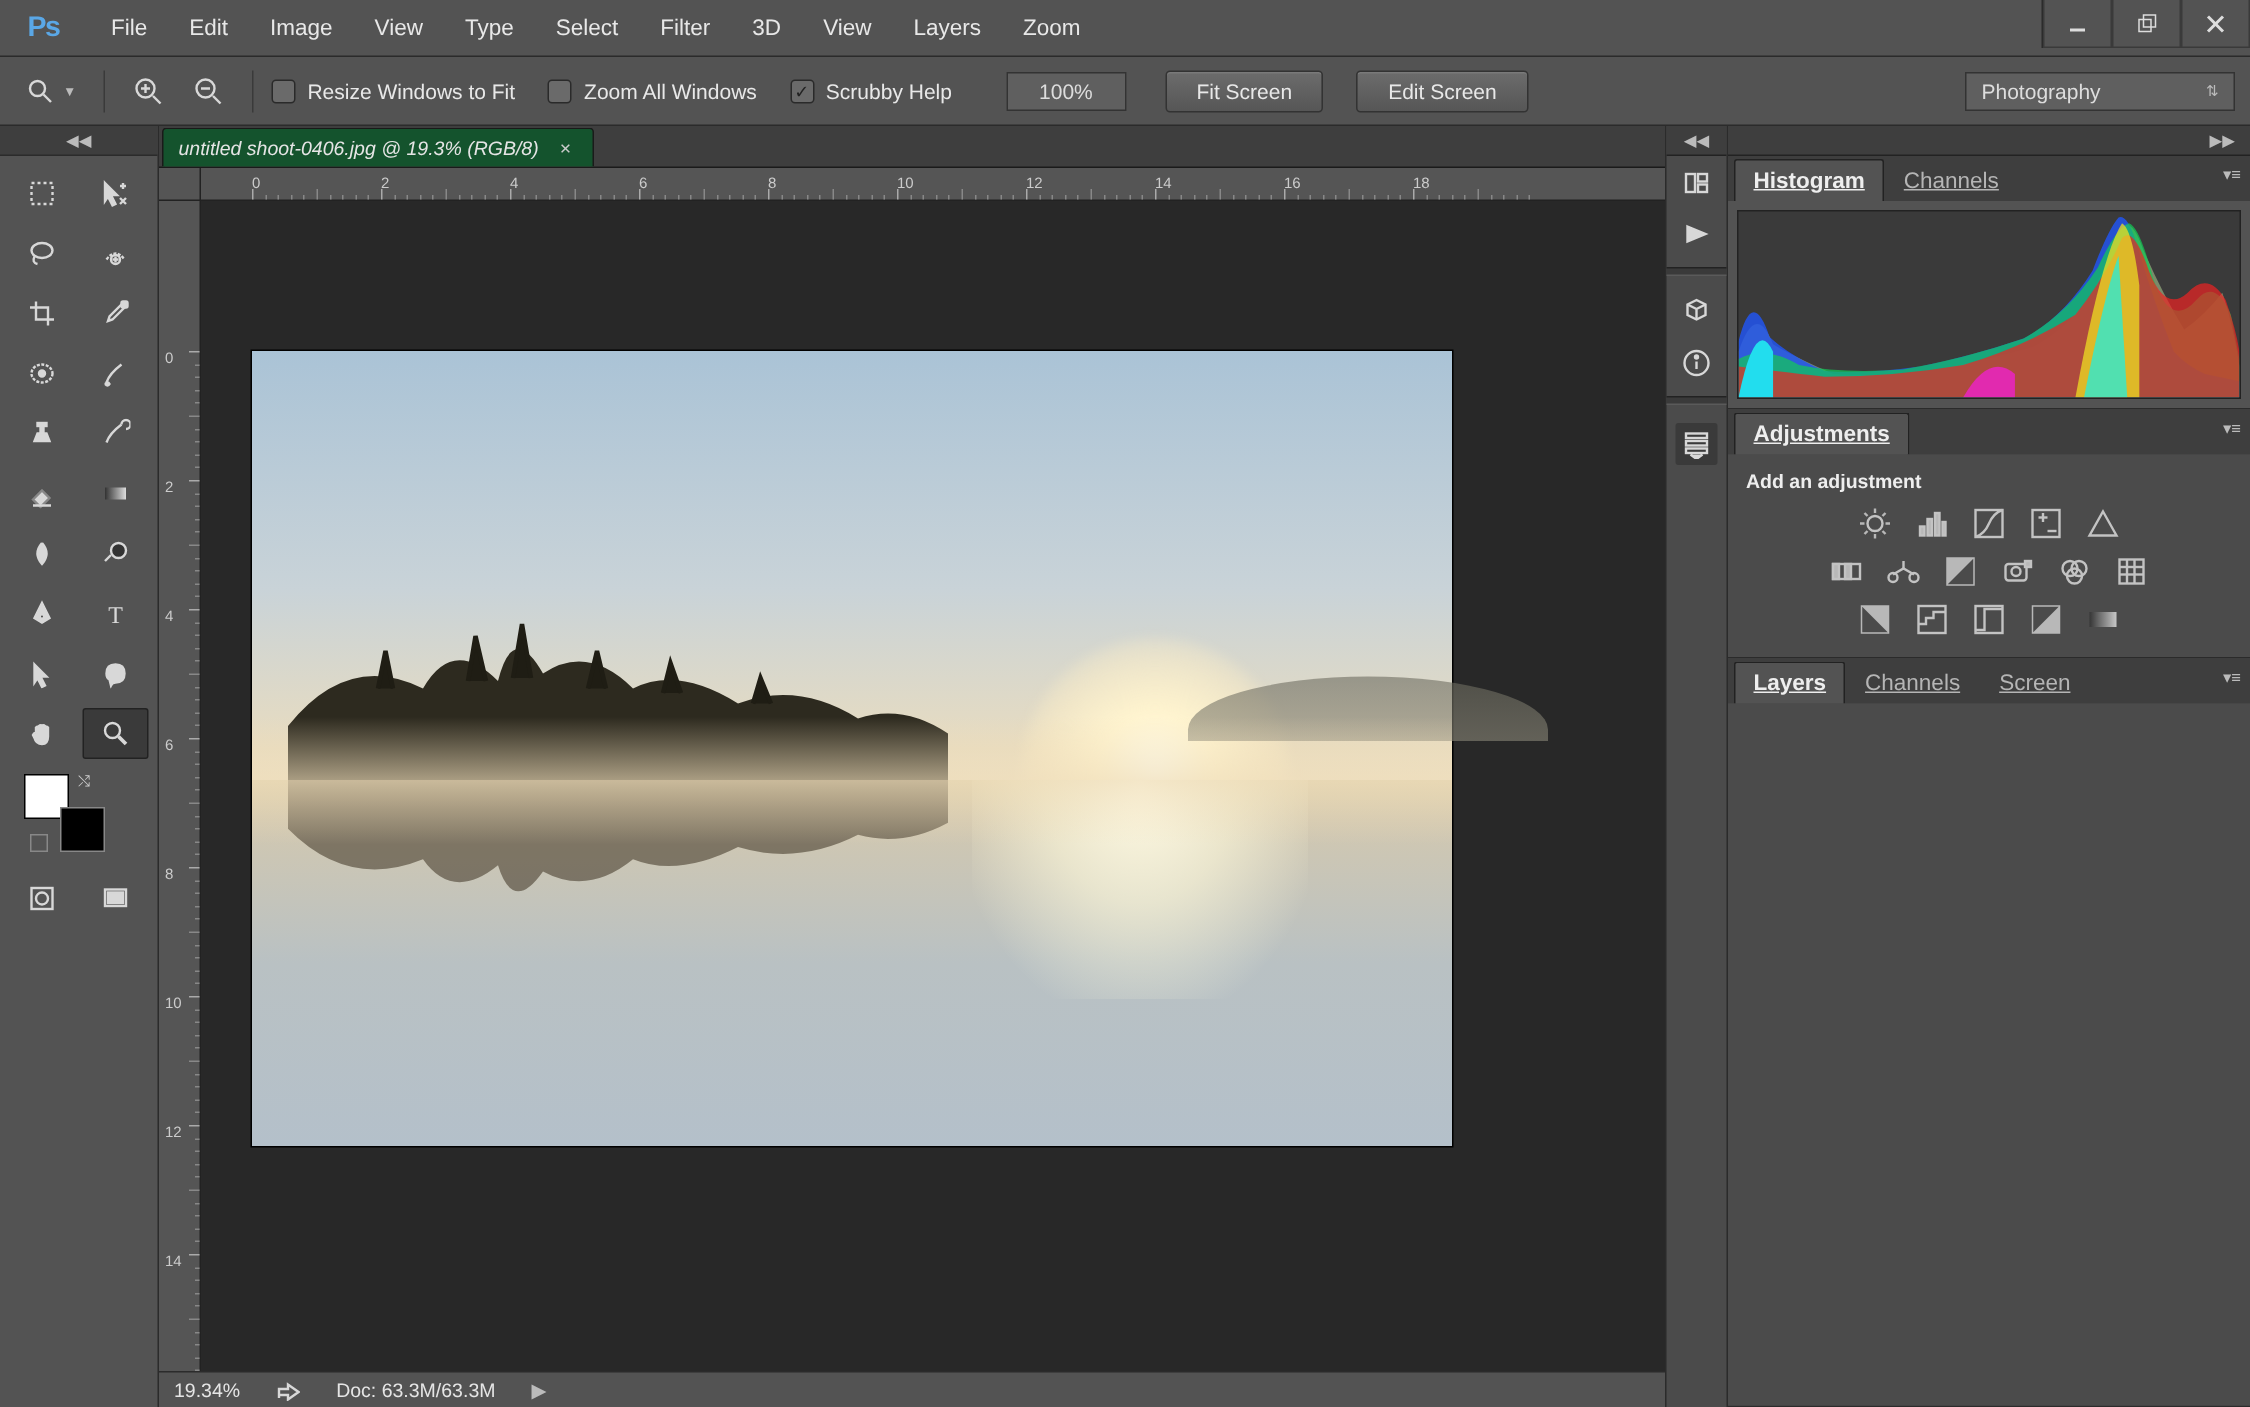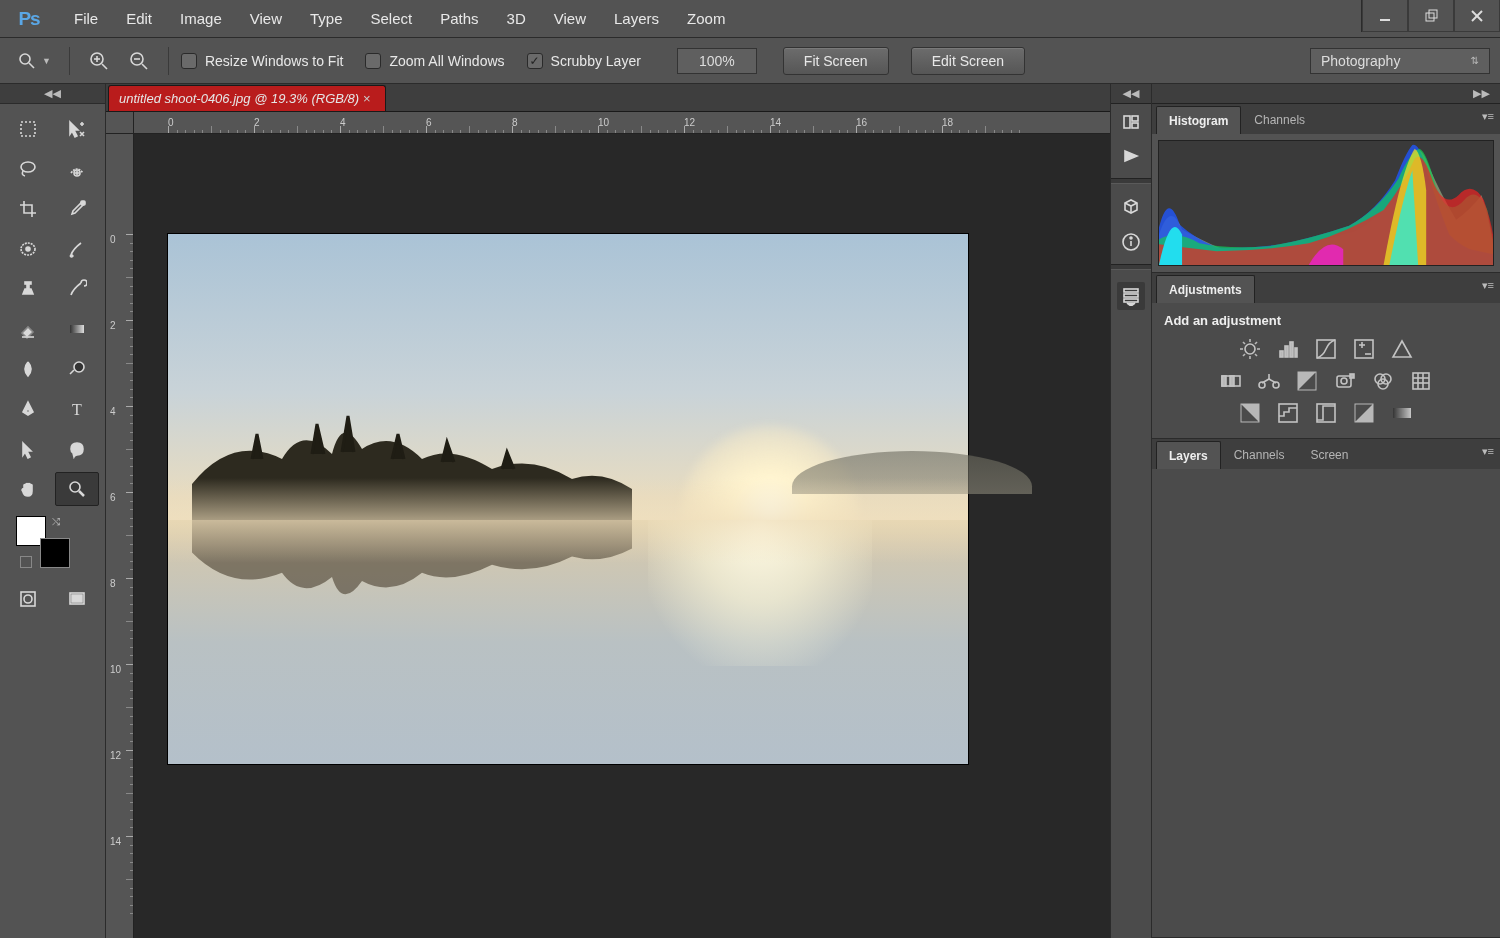--- a/index.html
+++ b/index.html
@@ -39,21 +39,21 @@
 .tool-colors { grid-column:1/3; display:flex; align-items:center; padding:6px 4px; gap:4px; position:relative; height:64px;}
 .swatch-fg { width:30px; height:30px; background:#fff; border:1px solid #000; position:absolute; left:10px; top:4px;}
 .swatch-bg { width:30px; height:30px; background:#000; border:1px solid #888; position:absolute; left:34px; top:26px;}
 .mini-swap { position:absolute; left:46px; top:4px; font-size:10px; color:#ccc;}
 .mini-default { position:absolute; left:14px; top:44px; width:12px;height:12px; border:1px solid #888;}
 .tool-span2{grid-column:1/3; display:flex; gap:4px; justify-content:space-around;}
 
 
 .doc-col { flex:1; display:flex; flex-direction:column; background:#282828; min-width:0;}
 .tab-strip { height:28px; background:#3e3e3e; display:flex; align-items:flex-end; padding-left:2px; border-bottom:1px solid #1a1a1a;}
-.doc-tab { height:26px; background:#b91c1c; padding:0 10px; display:flex; align-items:center; border:1px solid #1a1a1a; border-bottom:none; border-top-left-radius:3px; border-top-right-radius:3px; font-size:13px; font-style:italic; color:#e5e5e5;}
+.doc-tab { height:26px; background:#14532d; padding:0 10px; display:flex; align-items:center; gap:10px; border:1px solid #1a1a1a; border-bottom:none; border-top-left-radius:3px; border-top-right-radius:3px; font-size:13px; font-style:italic; color:#e5e5e5;}
 .doc-tab .tab-x { font-style:normal; color:#ccc; padding:0 4px;}
 .doc-body { flex:1; position:relative; display:flex; overflow:hidden;}
 .ruler-corner{width:28px;height:22px;background:#555;border-right:1px solid #222;border-bottom:1px solid #222;}
 .ruler-h{height:22px;background:#555;position:relative;border-bottom:1px solid #222; flex:1; overflow:hidden;}
 .ruler-v{width:28px;background:#555;position:relative;border-right:1px solid #222; overflow:hidden;}
 .ruler-h .tick,.ruler-v .tick{position:absolute;color:#ccc;font-size:10px;}
 .canvas-wrap{flex:1; background:#282828; overflow:hidden; position:relative;}
 .canvas{position:absolute; left:34px; top:100px; width:800px; height:530px; background:#000; box-shadow:0 0 0 1px #000;}
 .sky{position:absolute;inset:0;background:linear-gradient(#aac3d6 0%, #c9d3d8 30%, #e8dcc0 50%, #f6ecd0 60%);}
 .sun{position:absolute; left:64%; top:36%; width:180px;height:180px; border-radius:50%; background:radial-gradient(circle,#fffef0 0%, #fff4cf 30%, rgba(255,240,200,0.5) 60%, transparent 80%); filter:blur(4px);}
@@ -73,21 +73,21 @@
 .iconstrip .ico-group{display:flex;flex-direction:column;gap:8px;padding:8px 0;}
 .iconstrip .sep{height:6px;background:#3a3a3a;width:100%;margin:4px 0;border-top:1px solid #222;border-bottom:1px solid #5a5a5a;}
 .iconstrip .sel{background:#3a3a3a;border-radius:2px;padding:4px;}
 
 
 .panel-col { width:348px; background:#535353; display:flex; flex-direction:column;}
 .panel-col .collapse-top{height:20px;background:#3e3e3e;border-bottom:1px solid #222;display:flex;align-items:center;justify-content:flex-end;padding-right:10px;font-size:11px;color:#bbb;}
 
 .panel{border-bottom:1px solid #2b2b2b; display:flex; flex-direction:column;}
 .panel .tabbar{height:30px;display:flex;align-items:flex-end; background:#3e3e3e; padding-left:4px; position:relative;}
-.panel .ptab{height:28px;padding:0 12px;display:flex;align-items:center;font-size:12px;color:#b5b5b5;border:1px solid transparent;}
+.panel .ptab{height:28px;padding:0 12px;display:flex;align-items:center;font-size:15px;color:#b5b5b5;border:1px solid transparent;text-decoration:underline;}
 .panel .ptab.active{background:#535353;color:#eee;border:1px solid #222;border-bottom:none;font-weight:600;border-top-left-radius:2px;border-top-right-radius:2px;}
 .panel .menuicon{position:absolute;right:6px;top:6px;color:#bbb;font-size:11px;}
 
 .hist-body{padding:6px; background:#535353;}
 .hist-box{height:126px;background:#3a3a3a;border:1px solid #222;position:relative;overflow:hidden;}
 .adj-body{padding:10px 12px 14px; background:#4b4b4b;}
 .adj-title{font-size:13px;font-weight:600;color:#eee;margin-bottom:10px;}
 .adj-grid{display:flex;flex-direction:column;gap:10px;align-items:center;}
 .adj-row{display:flex;gap:16px;}
 .adj-icon{width:22px;height:22px;display:flex;align-items:center;justify-content:center;opacity:0.85;}
@@ -103,21 +103,21 @@
 <div class="app">
 
   <div class="menubar">
     <div class="ps-logo">Ps</div>
     <div class="menu-item">File</div>
     <div class="menu-item">Edit</div>
     <div class="menu-item">Image</div>
     <div class="menu-item">View</div>
     <div class="menu-item">Type</div>
     <div class="menu-item">Select</div>
-    <div class="menu-item">Paths</div>
+    <div class="menu-item">Filter</div>
     <div class="menu-item">3D</div>
     <div class="menu-item">View</div>
     <div class="menu-item">Layers</div>
     <div class="menu-item">Zoom</div>
     <div class="win-controls">
       <div class="wc wc-box">
           <svg width="14" height="14">
             <line x1="2" y1="11" x2="12" y2="11" stroke-width="2"></line>
           </svg>
         </div>
@@ -172,21 +172,21 @@
         <span>Resize Windows to Fit</span>
       </label>
     <div style="width:10px;"></div>
     <label class="opt-check">
         <span class="chkbox"></span>
         <span>Zoom All Windows</span>
       </label>
     <div style="width:10px;"></div>
     <label class="opt-check">
         <span class="chkbox checked"></span>
-        <span>Scrubby Layer</span>
+        <span>Scrubby Help</span>
       </label>
     <div style="width:24px;"></div>
     <div class="zoom-val">100%</div>
     <div style="width:14px;"></div>
     <div class="pill-btn">Fit Screen</div>
     <div style="width:10px;"></div>
     <div class="pill-btn">Edit Screen</div>
     <div class="workspace-select">
       <span>Photography</span>
       <span style="font-size:10px;color:#bbb;">⇅</span>
@@ -571,20 +571,30 @@
               <div class="island-ref">
                 <svg width="100%" height="100%" viewBox="0 0 440 120" preserveAspectRatio="none">
                     <path d="M0 120 L0 80 Q40 30 90 55 Q110 20 140 50 Q150 10 170 45 Q200 25 230 55 Q260 40 300 65 Q340 50 380 75 Q410 65 440 85 L440 120 Z" fill="#4a4030"></path>
                   </svg>
               </div>
             </div>
             <div class="mist"></div>
           </div>
         </div>
       </div>
+      <div class="statusbar">
+        <span>19.34%</span>
+        <span class="share">
+            <svg class="ticon" width="16" height="14">
+              <path d="M2 12 L2 6 L8 6 L8 3 L15 8 L8 13 L8 10 L2 10"></path>
+            </svg>
+          </span>
+        <span>Doc: 63.3M/63.3M</span>
+        <span style="color:#bbb;">▶</span>
+      </div>
     </div>
 
     <div class="iconstrip">
       <div class="collapse-top">◀◀</div>
       <div class="ico-group">
         <div>
             <svg class="ticon" width="20" height="20">
               <rect x="3" y="4" width="6" height="12"></rect>
               <rect x="11" y="4" width="6" height="5"></rect>
               <rect x="11" y="11" width="6" height="5"></rect>

